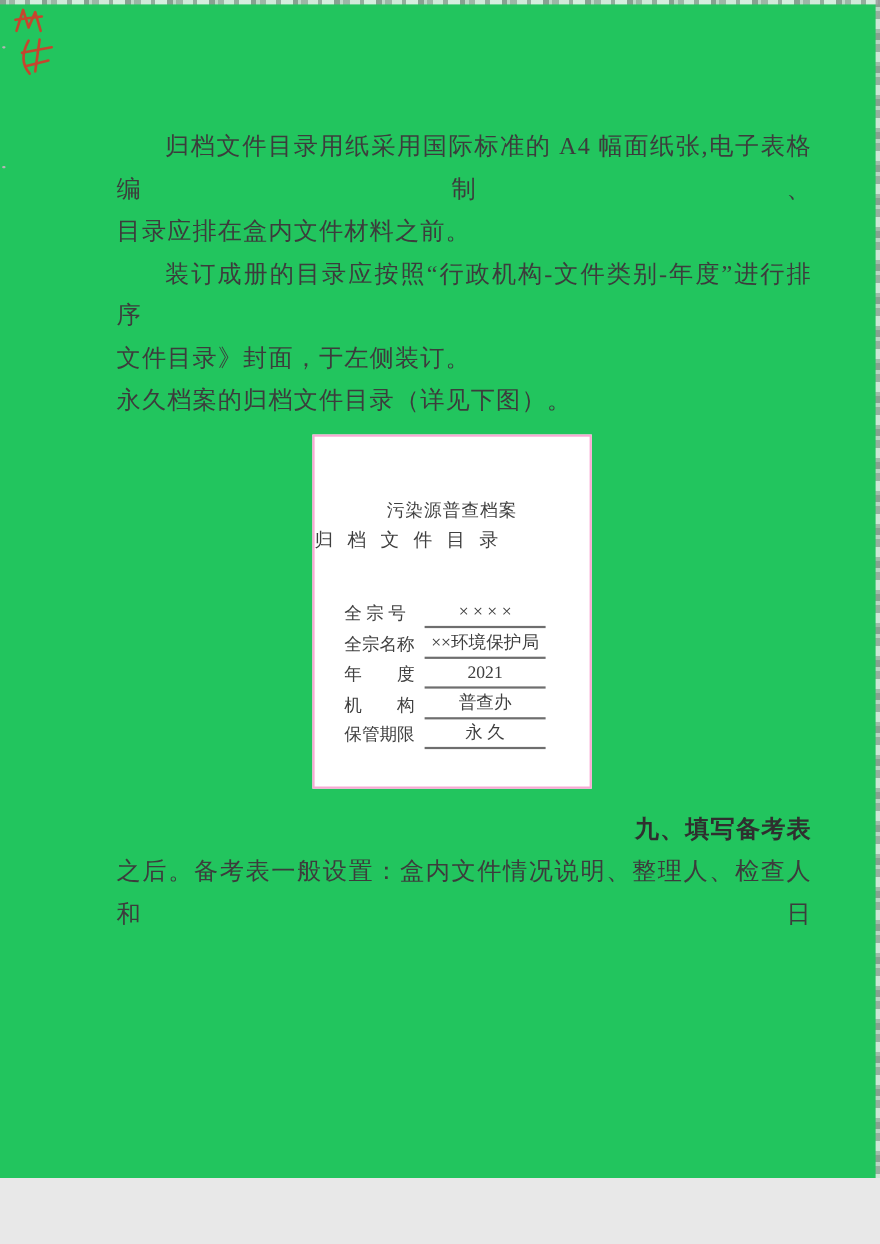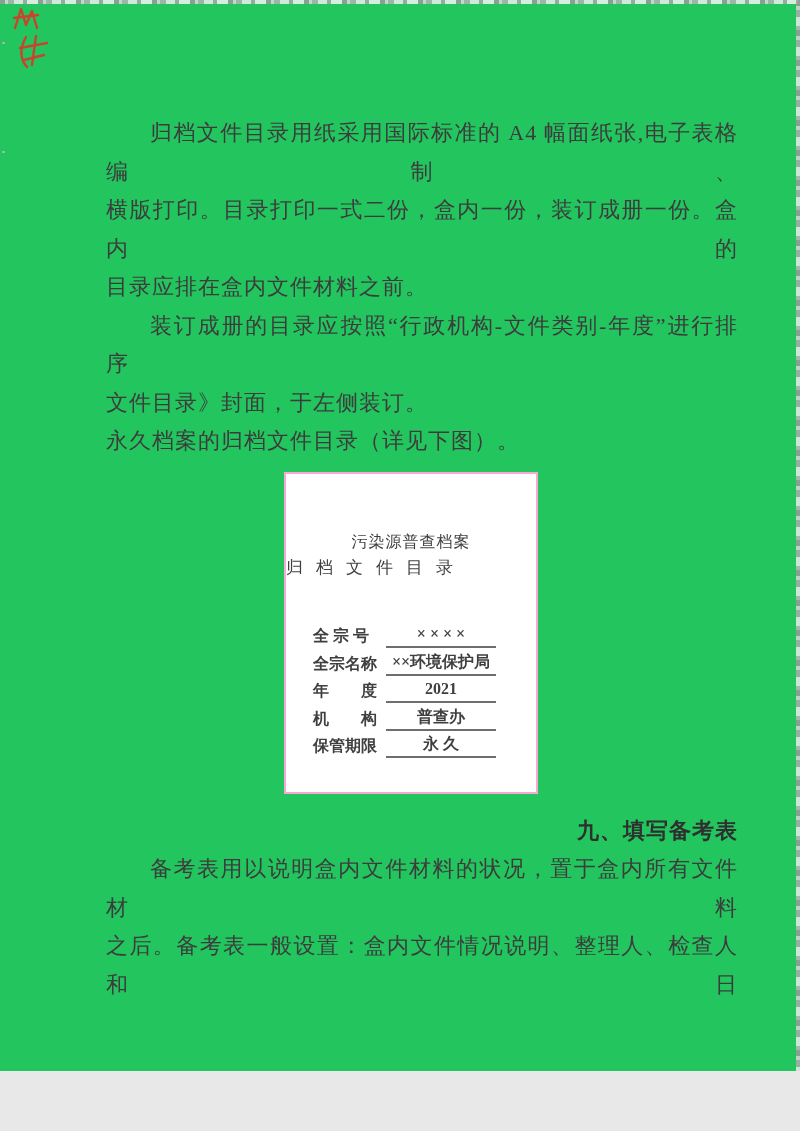--- a/index.html
+++ b/index.html
@@ -41,21 +41,21 @@
     margin-left:178px;
     width:250px;height:318px;
     border:2px solid #f9a8d4;
     box-sizing:content-box;
     background:#fff;
   }
   .fb-title1{margin-top:58px;text-align:center;font-size:16px;line-height:20px;letter-spacing:1px;color:#3f3f3f;}
   .fb-title2{margin-top:5px;font-size:17px;line-height:22px;color:#3f3f3f;}
   .fb-title2 span{letter-spacing:13px;margin-right:-13px;}
   .fb-rows{margin-top:42px;}
-  .frow{display:flex;height:27.5px;margin-left:27px;align-items:flex-end;font-weight:bold;}
+  .frow{display:flex;height:27.5px;margin-left:27px;align-items:flex-end;}
   .flabel{width:66px;font-size:16px;line-height:24px;color:#3f3f3f;flex:none;}
   .fval{
     width:110px;margin-left:7px;flex:none;
     text-align:center;font-size:16px;line-height:24px;
     border-bottom:2px solid #6e6e6e;color:#3f3f3f;
   }
   .heading{
     margin:18px 0 0 44px;
     font-size:22px;line-height:38.5px;font-weight:700;color:#2f2f2f;letter-spacing:1px;text-align:right;
   }
@@ -78,21 +78,20 @@
       <path d="M30,33 L26,62"></path>
       <path d="M14,45 L41,40"></path>
       <path d="M18,57 L38,52"></path>
     </g>
   </svg>
 
   <div class="text-col">
 
     <div>
       <div class="ln fill indent">归档文件目录用纸采用国际标准的 A4 幅面纸张,电子表格编制、</div>
-      <div class="ln fill">横版打印。目录打印一式二份，盒内一份，装订成册一份。盒内的</div>
       <div class="ln">目录应排在盒内文件材料之前。</div>
     </div>
 
     <div>
       <div class="ln fill indent">装订成册的目录应按照“行政机构-文件类别-年度”进行排序</div>
       <div class="ln">文件目录》封面，于左侧装订。</div>
     </div>
 
     <div>
       <div class="ln">永久档案的归档文件目录（详见下图）。</div>
@@ -123,19 +122,18 @@
         <div class="frow">
           <span class="flabel">保管期限</span>
           <span class="fval">永 久</span>
         </div>
       </div>
     </div>
 
     <div class="heading">九、填写备考表</div>
 
     <div>
-      <div class="ln fill indent">备考表用以说明盒内文件材料的状况，置于盒内所有文件材料</div>
       <div class="ln fill">之后。备考表一般设置：盒内文件情况说明、整理人、检查人和日</div>
 
     </div>
 
   </div>
 </div>
 
 </body></html>

